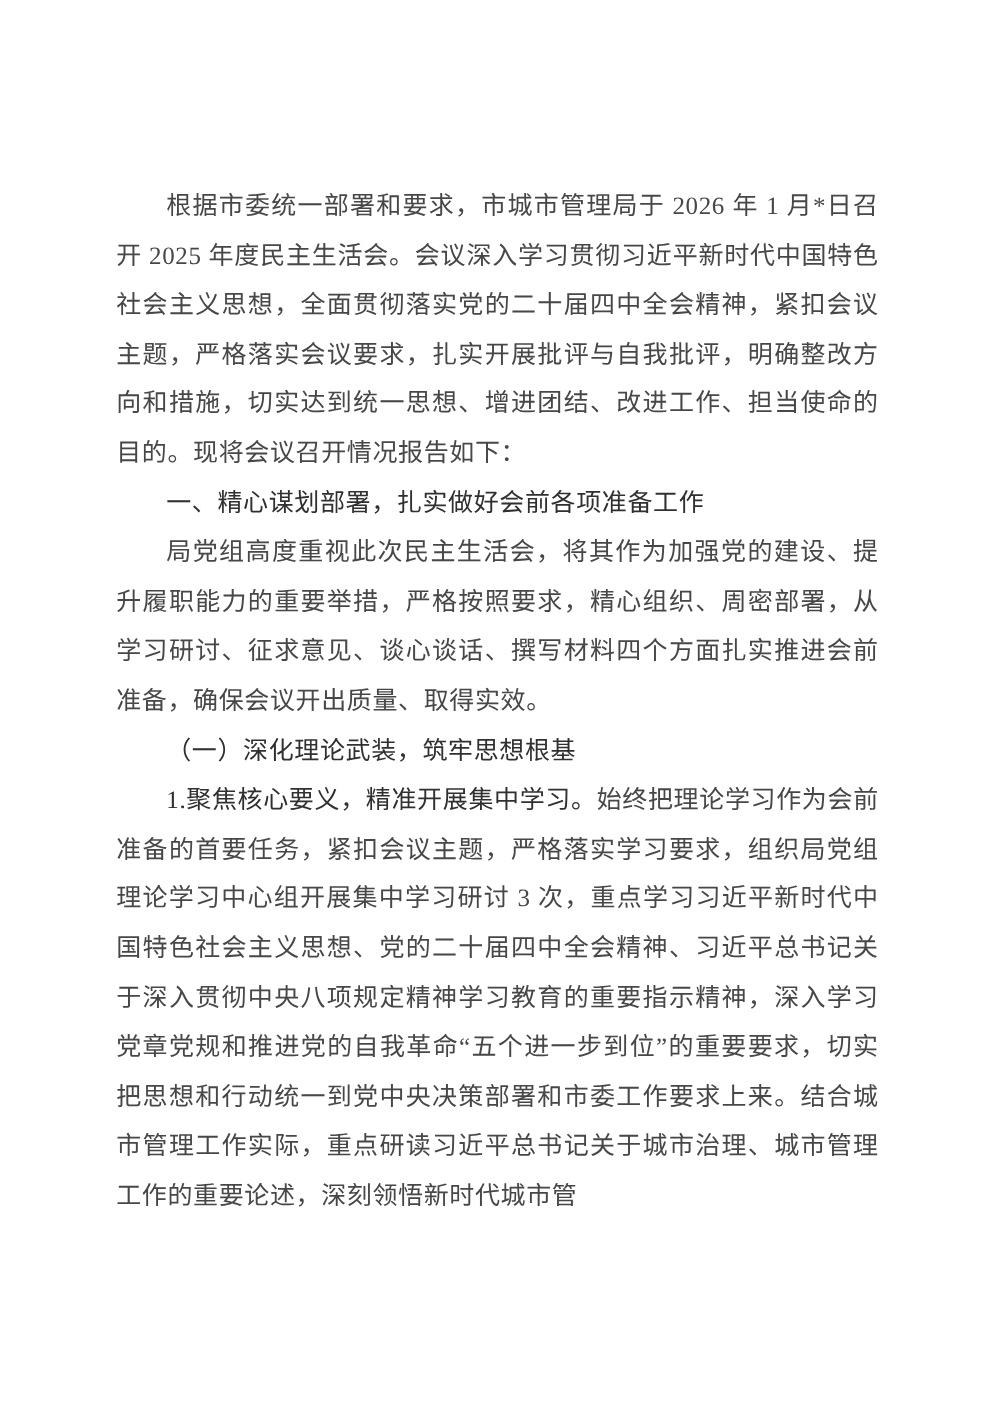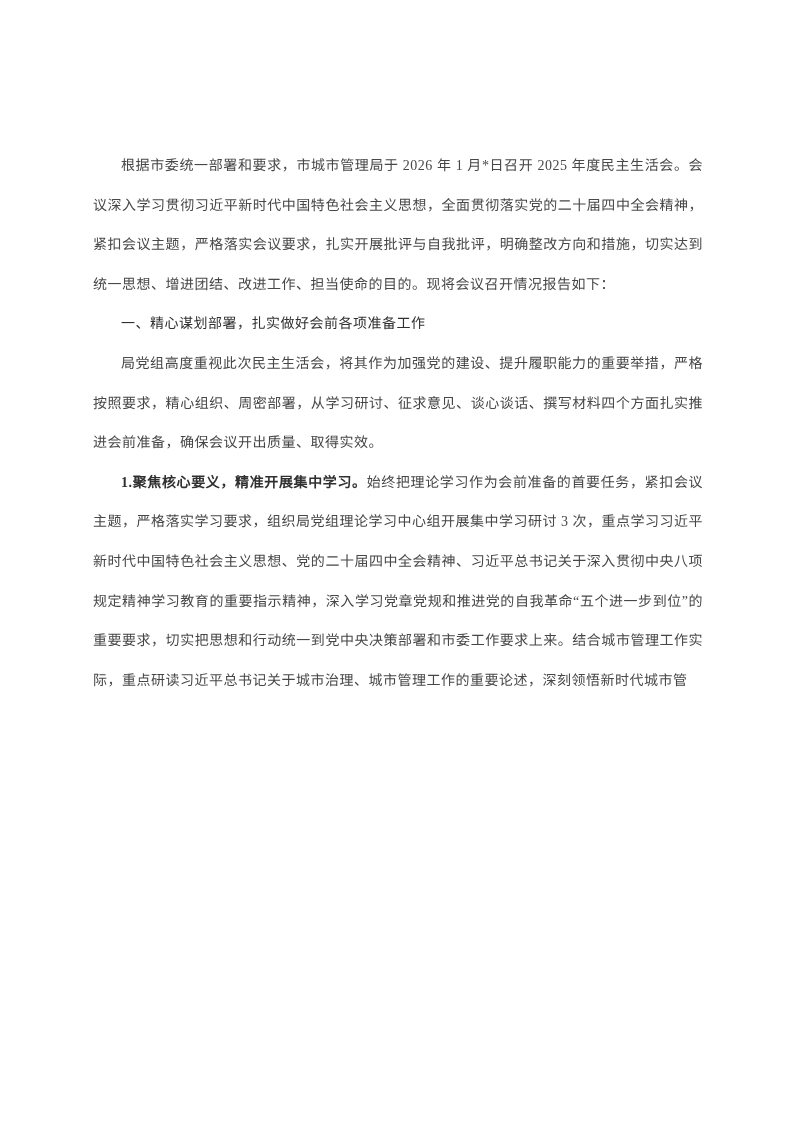--- a/index.html
+++ b/index.html
@@ -15,47 +15,48 @@
   }
   .page {
     box-sizing: border-box;
     width: 793px;
     height: 1122px;
     background: #ffffff;
     padding: 146px 90px 40px 93px;
   }
   .doc-body p {
     margin: 0;
-    font-size: 14px;
+    font-size: 20px;
     line-height: 39.6px;
     letter-spacing: 0.5px;
     color: #474747;
     text-align: justify;
     text-indent: 2em;
     word-break: break-all;
   }
   .doc-body p.h1,
   .doc-body p.h2 {
     font-weight: normal;
     color: #303030;
   }
   .bold-lead {
-    font-weight: bold;
+    font-weight: normal;
     color: #303030;
   }
 </style>
 </head>
 <body>
 
 <div class="page">
   <div class="doc-body">
 
     <p>根据市委统一部署和要求，市城市管理局于 2026 年 1 月*日召开 2025 年度民主生活会。会议深入学习贯彻习近平新时代中国特色社会主义思想，全面贯彻落实党的二十届四中全会精神，紧扣会议主题，严格落实会议要求，扎实开展批评与自我批评，明确整改方向和措施，切实达到统一思想、增进团结、改进工作、担当使命的目的。现将会议召开情况报告如下：</p>
 
     <p class="h1">一、精心谋划部署，扎实做好会前各项准备工作</p>
 
     <p>局党组高度重视此次民主生活会，将其作为加强党的建设、提升履职能力的重要举措，严格按照要求，精心组织、周密部署，从学习研讨、征求意见、谈心谈话、撰写材料四个方面扎实推进会前准备，确保会议开出质量、取得实效。</p>
 
+    <p class="h2">（一）深化理论武装，筑牢思想根基</p>
 
     <p><span class="bold-lead">1.聚焦核心要义，精准开展集中学习。</span><span>始终把理论学习作为会前准备的首要任务，紧扣会议主题，严格落实学习要求，组织局党组理论学习中心组开展集中学习研讨 3 次，重点学习习近平新时代中国特色社会主义思想、党的二十届四中全会精神、习近平总书记关于深入贯彻中央八项规定精神学习教育的重要指示精神，深入学习党章党规和推进党的自我革命“五个进一步到位”的重要要求，切实把思想和行动统一到党中央决策部署和市委工作要求上来。结合城市管理工作实际，重点研读习近平总书记关于城市治理、城市管理工作的重要论述，深刻领悟新时代城市管</span></p>
 
   </div>
 </div>
 
 </body></html>

